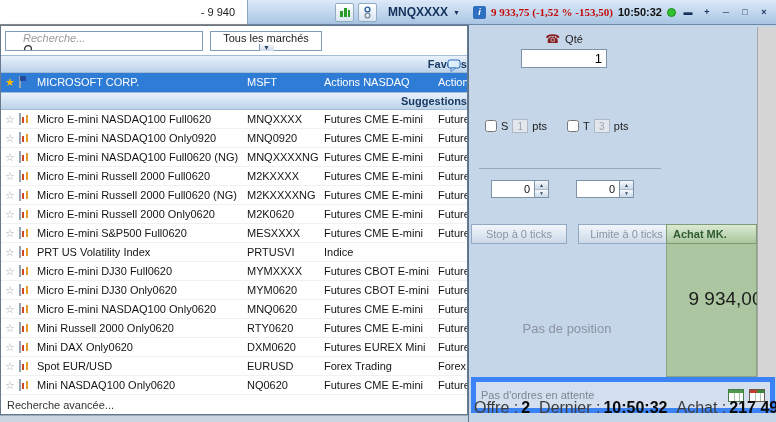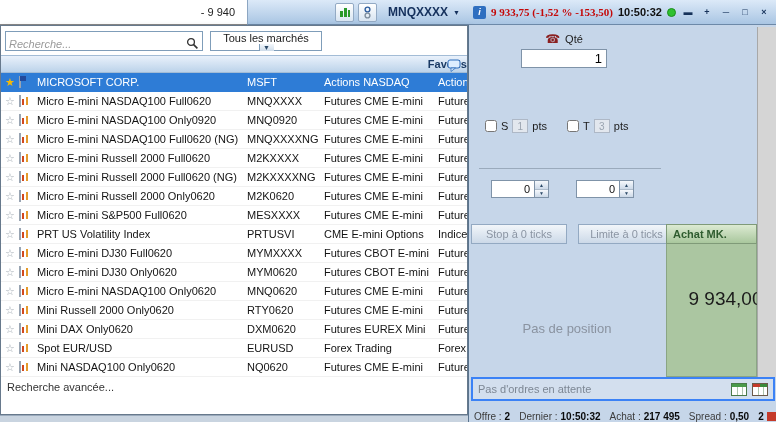--- a/index.html
+++ b/index.html
@@ -25,21 +25,21 @@
   .tb-time { font-size:11px; font-weight:bold; color:#101010; }
   .dot { width:9px; height:9px; border-radius:50%; background:#2fc12f; border:1px solid #1d8c1d; }
   .win-btn { width:14px; height:14px; display:flex; align-items:center; justify-content:center;
     font-size:9px; font-weight:bold; color:#16325a; }
 
   
   .search-panel { position:absolute; left:0; top:25px; width:468px; height:390px; background:#fff;
     border:1px solid #67798c; box-shadow:3px 3px 6px rgba(0,0,0,.3); }
   .search-row { height:29px; display:flex; align-items:center; padding:0 4px; gap:7px; }
   .search-input-wrap { width:198px; height:20px; border:1px solid #7f9db9; background:#fff;
-    display:flex; align-items:flex-end; padding:0 3px; }
+    display:flex; align-items:flex-start; padding:0 17px;flex-direction:column; }
   .search-input { flex:1; border:none; outline:none; font-size:11px; min-width:0;
     font-family:"Liberation Sans",sans-serif; }
   .search-input::placeholder { font-style:italic; color:#9a9a9a; }
   .market-dd { width:112px; height:20px; border:1px solid #7f9db9; background:#fff;
     display:flex; align-items:center; font-size:11px; color:#1a1a1a;flex-direction:column; }
   .market-dd .dd-label { flex:1; padding:0 4px; white-space:nowrap; }
   .dd-caret { width:15px; height:18px; background:linear-gradient(#f4f8fc,#cddbe9);
     border-left:1px solid #7f9db9; display:flex; align-items:center; justify-content:center;
     font-size:7px; color:#2c4a68; }
   .band { height:18px; background:linear-gradient(#e9f1fb,#bcd3ea); border-top:1px solid #a3bcd6;
@@ -97,31 +97,31 @@
     color:#2f5c2f; display:flex; align-items:center; justify-content:flex-start; padding-left:6px;
     white-space:nowrap; overflow:hidden; cursor:default; }
   .buy-body { position:absolute; left:197px; top:219px; width:91px; height:133px; background:#abc6a1;
     border:1px solid #8aa584; border-top:none; display:flex; align-items:center; justify-content:center;
     padding-bottom:22px; cursor:default;padding-left:28px; }
   .buy-price { font-size:19px; color:#1b1b1b; white-space:nowrap; }
   .gray-strip { position:absolute; left:288px; top:2px; width:19px; height:350px;
     background:#d5d5d5; border-left:1px solid #a8a8a8; }
   .position-status { position:absolute; left:0; top:296px; width:196px; text-align:center;
     font-size:13px; color:#8a93a0; }
-  .orders-band { position:absolute; left:2px; top:352px; width:304px; height:24px; background:#d3dfee;
-    border:2px solid #3b82f6; display:flex; align-items:center; padding:0 5px; gap:5px; }
+  .orders-band { position:absolute; left:2px; top:352px; width:304px; height:36px; background:#d3dfee;
+    border:5px solid #3b82f6; display:flex; align-items:center; padding:0 5px; gap:5px; }
   .orders-text { flex:1; font-size:11px; color:#7d8794; white-space:nowrap; overflow:hidden; }
   .grid-icon { width:16px; height:13px; background:#fff; border:1px solid #4a7a4a; position:relative; }
   .grid-icon::before { content:""; position:absolute; left:0; right:0; top:0; height:3px; background:#4a9a4a; }
   .grid-icon::after { content:""; position:absolute; left:5px; top:3px; bottom:0; width:1px;
     background:#aec4ae; box-shadow:5px 0 0 #aec4ae; }
   .grid-icon.alt { border-color:#6a5a4a; }
   .grid-icon.alt::before { background:linear-gradient(90deg,#c43a2a 50%,#3a8a3a 50%); }
   .status-bar { position:absolute; left:0; top:374px; width:308px; height:23px; display:flex;
-    align-items:flex-end; gap:9px; padding:0 5px; font-size:10px; color:#3c3c3c;
+    align-items:flex-start; gap:9px; padding:0 5px; font-size:16px; color:#3c3c3c;
     white-space:nowrap; overflow:hidden; }
   .status-item { display:flex; align-items:center; gap:3px; }
   .status-item b { color:#0a0a0a; }
   .demande-icon { width:9px; height:9px; background:#c43a2a; display:inline-block; }
 </style>
 </head>
 <body>
 
 <div class="screen">
 
@@ -189,20 +189,23 @@
 
     <div class="row selected">
       <span class="star star-filled">★</span>
       <span><span class="us-flag"></span></span>
       <span>MICROSOFT CORP.</span>
       <span>MSFT</span>
       <span>Actions NASDAQ</span>
       <span>Action</span>
     </div>
 
+    <div class="band">
+      <span class="band-title">Suggestions</span>
+    </div>
 
     <div class="row">
       <span class="star star-outline">☆</span>
       <span><span class="inst-icon"></span></span>
       <span>Micro E-mini NASDAQ100 Full0620</span>
       <span>MNQXXXX</span>
       <span>Futures CME E-mini</span>
       <span>Future</span>
     </div>
     <div class="row">
@@ -251,21 +254,20 @@
       <span>Micro E-mini S&amp;P500 Full0620</span>
       <span>MESXXXX</span>
       <span>Futures CME E-mini</span>
       <span>Future</span>
     </div>
     <div class="row">
       <span class="star star-outline">☆</span>
       <span><span class="inst-icon"></span></span>
       <span>PRT US Volatility Index</span>
       <span>PRTUSVI</span>
-      <span>CME E-mini Options</span>
       <span>Indice</span>
     </div>
     <div class="row">
       <span class="star star-outline">☆</span>
       <span><span class="inst-icon"></span></span>
       <span>Micro E-mini DJ30 Full0620</span>
       <span>MYMXXXX</span>
       <span>Futures CBOT E-mini</span>
       <span>Future</span>
     </div>

